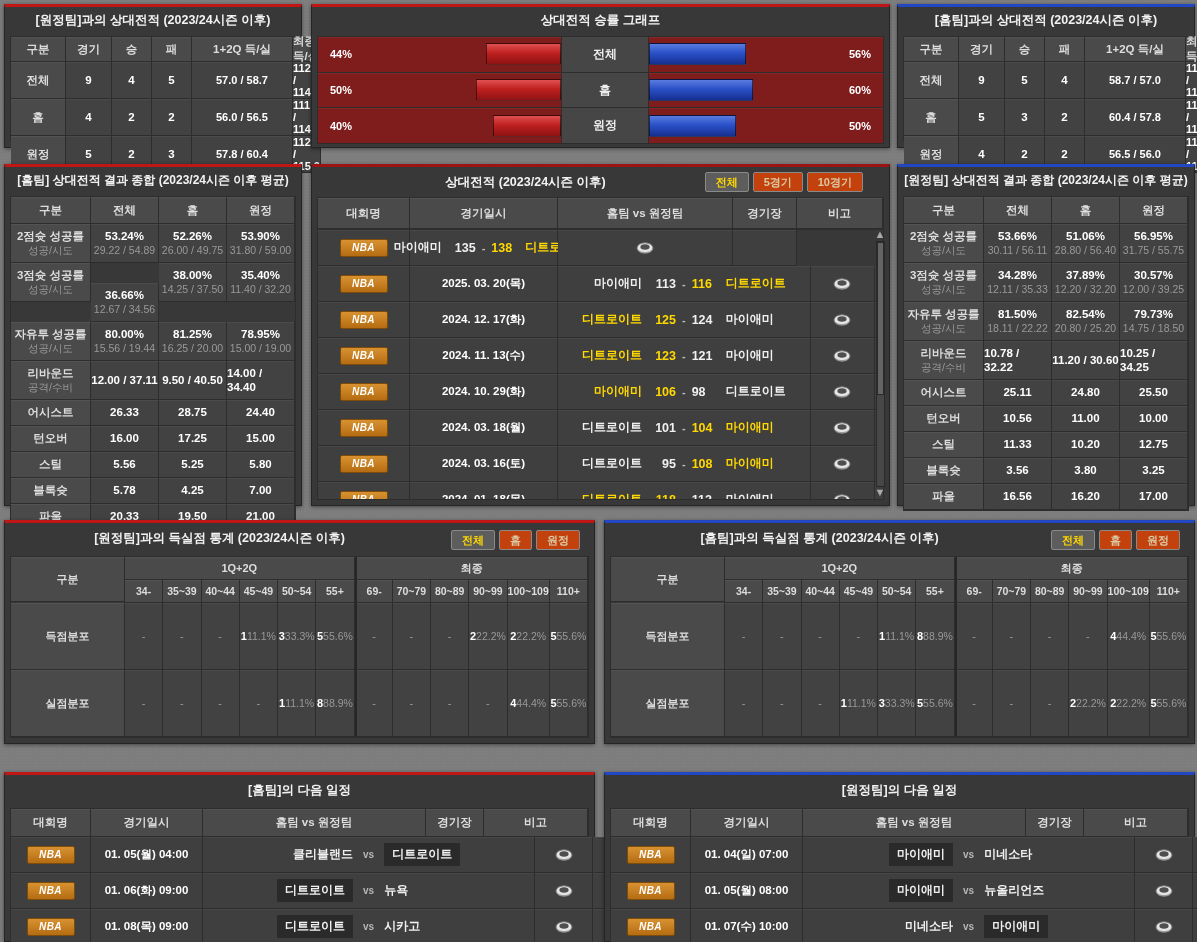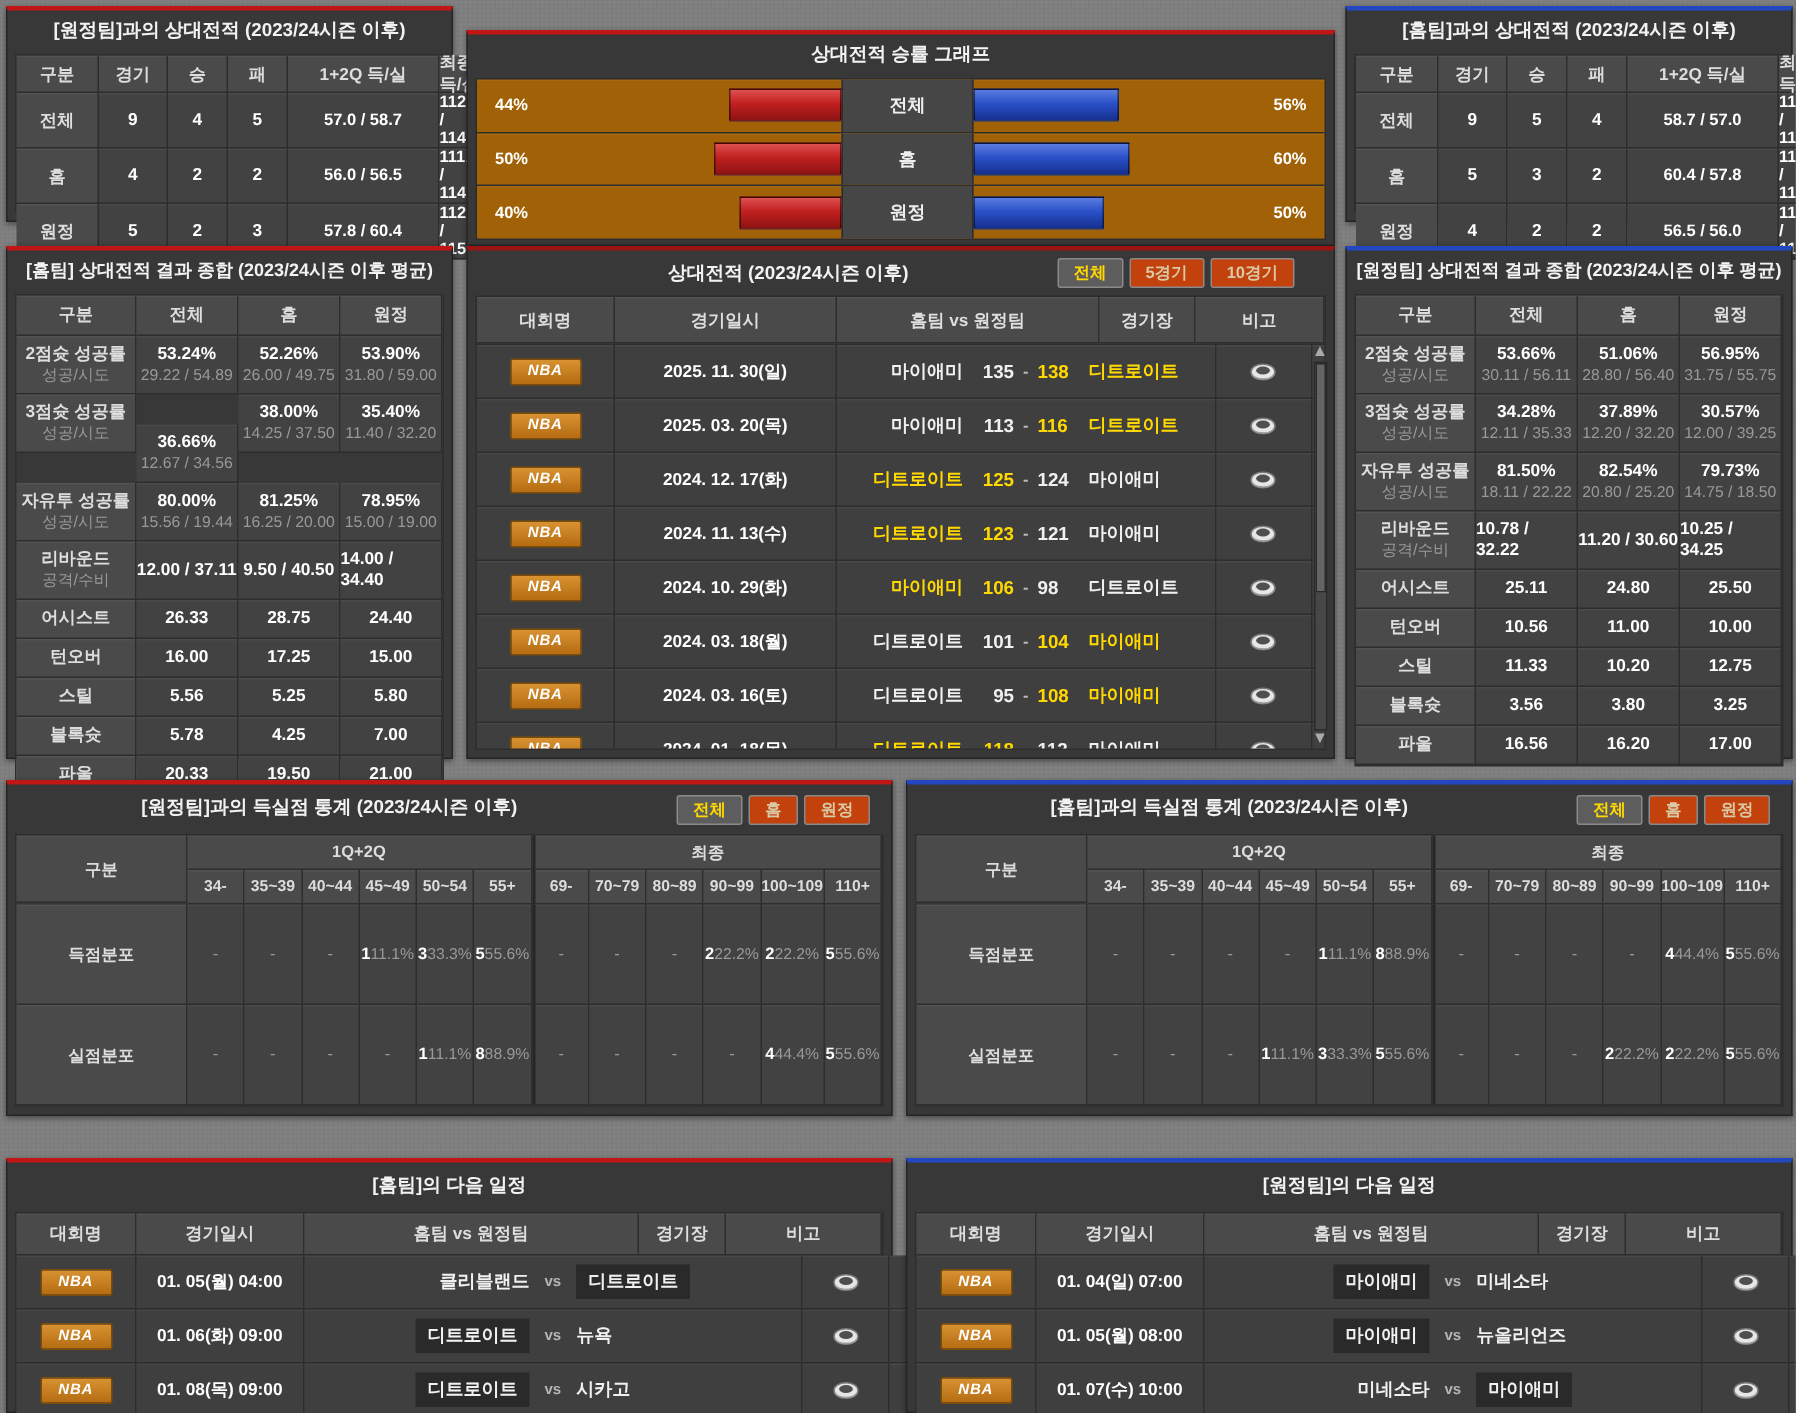--- a/index.html
+++ b/index.html
@@ -22,21 +22,21 @@
   .c{display:flex;align-items:center;justify-content:center;background:#424242;
      border-right:1px solid #2d2d2d;border-bottom:1px solid #2d2d2d;
      box-shadow:inset 0 1px 0 rgba(255,255,255,.05);color:#fff;font-size:11.5px;font-weight:bold;}
   .hc{background:#4a4a4a;color:#ddd;}
   .gray{color:#9a9a9a;font-weight:normal;}
   
   .rec-grid{margin:3px 5px 5px;display:grid;grid-template-columns:55px 46px 40px 40px 101px 1fr;
             grid-template-rows:25px repeat(3,1fr);height:103px;border:1px solid #2d2d2d;background:#2d2d2d;}
   
   .chart-rows{margin:3px 5px 5px;border:1px solid #2d2d2d;height:106px;display:flex;flex-direction:column;}
-  .ch-row{flex:1;display:flex;align-items:stretch;background:#a16207;border-bottom:1px solid #2d2d2d;box-shadow:inset 0 1px 0 rgba(255,255,255,.05);}
+  .ch-row{flex:1;display:flex;align-items:stretch;background:#7f1d1d;border-bottom:1px solid #2d2d2d;box-shadow:inset 0 1px 0 rgba(255,255,255,.05);}
   .ch-row:last-child{border-bottom:0;}
   .ch-left{width:243px;display:flex;align-items:center;justify-content:flex-end;position:relative;}
   .ch-left .pct{position:absolute;left:12px;color:#fff;font-size:11px;font-weight:bold;}
   .ch-mid{width:86px;display:flex;align-items:center;justify-content:center;color:#eee;font-size:12px;font-weight:bold;
           border-left:1px solid #2d2d2d;border-right:1px solid #2d2d2d;background:#464646;}
   .ch-right{flex:1;display:flex;align-items:center;position:relative;}
   .ch-right .pct{position:absolute;right:12px;color:#fff;font-size:11px;font-weight:bold;}
   .bar{height:20px;border:1px solid rgba(0,0,0,.55);}
   .bar.red{background:linear-gradient(#e05050,#c02020 45%,#8f1313);}
   .bar.blue{background:linear-gradient(#5a7ce0,#2a50c8 45%,#16308f);}
@@ -115,21 +115,21 @@
       <div class="c" style="font-size: 11px;">111.0 / 114.3</div>
       <div class="c hc">원정</div>
       <div class="c">5</div>
       <div class="c">2</div>
       <div class="c">3</div>
       <div class="c" style="font-size: 11px;">57.8 / 60.4</div>
       <div class="c" style="font-size: 11px;">112.8 / 115.0</div>
     </div>
 </div>
 
-<div class="panel acc-red" style="left:311px;top:20px;width:577px;height:140px">
+<div class="panel acc-red" style="left:311px;top:4px;width:577px;height:140px">
   <div class="p-title">상대전적 승률 그래프</div>
   <div class="chart-rows" id="win-chart">
       <div class="ch-row">
         <div class="ch-left">
           <span class="pct">44%</span>
           <div class="bar red" style="width: 73.04px;"></div>
         </div>
         <div class="ch-mid">전체</div>
         <div class="ch-right">
           <div class="bar blue" style="width: 95.2px;"></div>
@@ -354,21 +354,20 @@
       <div class="c hc">경기일시</div>
       <div class="c hc">홈팀   vs   원정팀</div>
       <div class="c hc">경기장</div>
       <div class="c hc">비고</div>
     </div>
   <div class="g-rows" id="games-rows">
       <div class="g-grid g-row">
         <div class="c">
           <div class="badge">NBA</div>
         </div>
-        <div class="c">2025. 11. 30(일)</div>
         <div class="c">
           <div class="teams">
             <span class="tm r">마이애미</span>
             <span class="sc r">135</span>
             <span class="dash">-</span>
             <span class="sc win">138</span>
             <span class="tm win">디트로이트</span>
           </div>
         </div>
         <div class="c">

